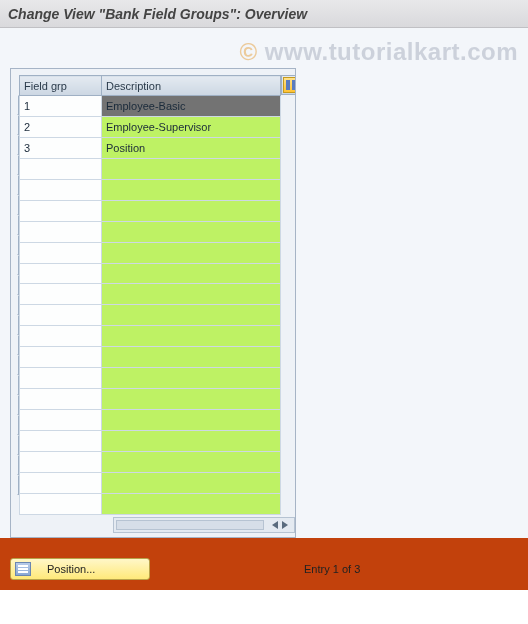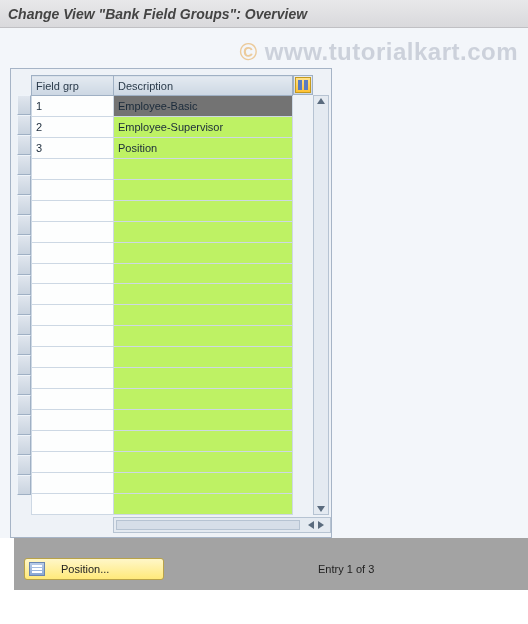--- a/index.html
+++ b/index.html
@@ -44,21 +44,21 @@
     pointer-events: none;
   }
   .watermark .copy { color: rgba(230,160,60,0.5); }
   .content {
     background: #f3f6fa;
     padding: 10px 10px 0 10px;
   }
   .grid-frame {
     border: 1px solid #a6b4c6;
     background: #eef2f7;
-    width: 322px;
+    width: 286px;
     height: 470px;
     position: relative;
     padding: 6px 0 4px 6px;
     display: flex;
     flex-direction: column;
   }
   .grid-body {
     flex: 1;
     display: flex;
     overflow: hidden;
@@ -167,25 +167,24 @@
     border-bottom: 4px solid transparent;
     border-right: 6px solid #5a6b7e;
   }
   .hscroll .right {
     border-top: 4px solid transparent;
     border-bottom: 4px solid transparent;
     border-left: 6px solid #5a6b7e;
   }
   .footer {
     padding: 20px 10px 10px 10px;
-    background: #a3a3a3;
+    background: #c2410c;
     display: flex;
     align-items: center;
     gap: 110px;
-    margin-left: 14px;
   }
   .position-btn {
     display: flex;
     align-items: center;
     background: linear-gradient(#fff7c8, #ffe97a);
     border: 1px solid #b8a24a;
     border-radius: 3px;
     height: 22px;
     padding: 0 28px 0 4px;
     min-width: 140px;

